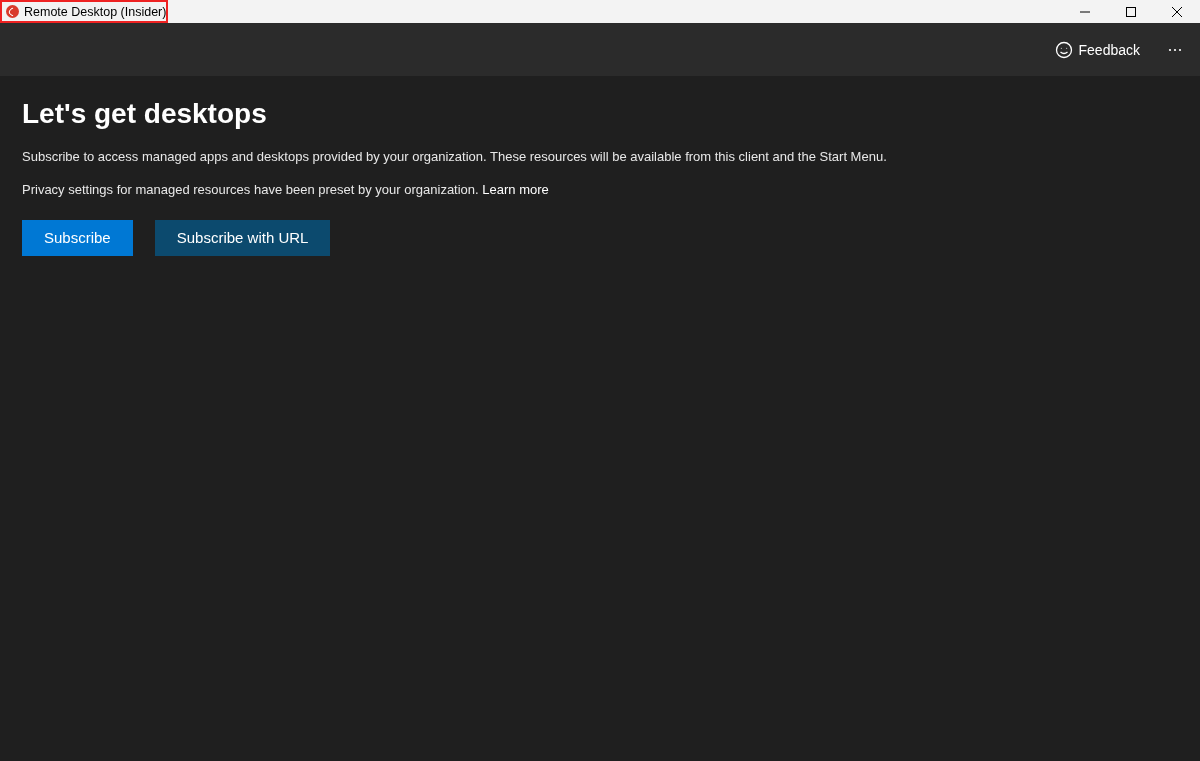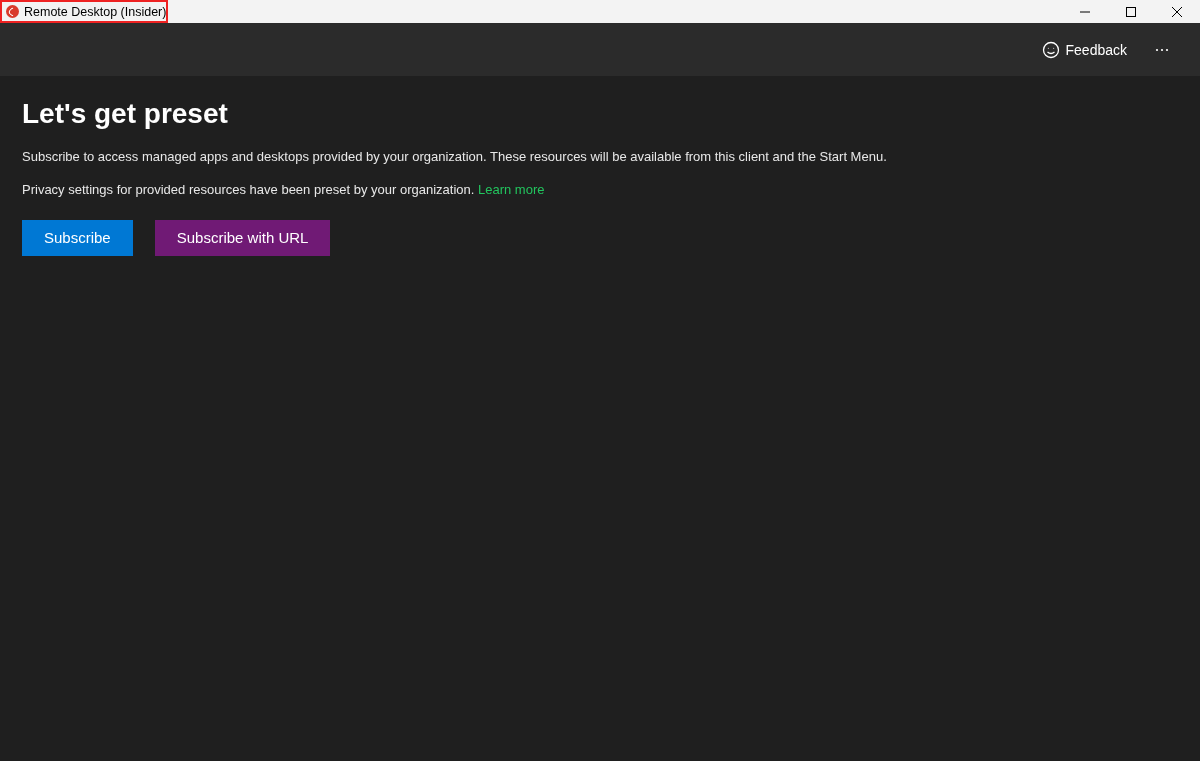--- a/index.html
+++ b/index.html
@@ -6,33 +6,33 @@
   html, body { margin:0; padding:0; width:1200px; height:761px; font-family:"Segoe UI", Arial, sans-serif; background:#1f1f1f; }
   
   .titlebar { height:23px; background:#f3f3f3; display:flex; justify-content:space-between; color:#000; font-size:12.5px; }
   .titlebar-left { display:flex; align-items:center; padding-left:4px; border:2px solid #e22; height:23px; }
   .titlebar-left .app-icon { width:13px; height:13px; border-radius:50%; background:#d93a2b; position:relative; margin-right:5px; display:inline-flex; align-items:center; justify-content:center; }
   .titlebar-left .app-icon::after { content:""; position:absolute; width:6px; height:6px; border:1.5px solid #fff; border-radius:50%; border-right-color:transparent; border-top-color:transparent; transform:rotate(45deg); }
   .win-controls { display:flex; height:100%; }
   .win-btn { width:46px; height:23px; display:flex; align-items:center; justify-content:center; }
   .win-btn svg { stroke:#000; stroke-width:1; fill:none; }
   
-  .cmdbar { height:53px; background:#2b2b2b; display:flex; align-items:center; justify-content:flex-end; color:#fff; padding-right:17px; }
+  .cmdbar { height:53px; background:#2b2b2b; display:flex; align-items:center; justify-content:flex-end; color:#fff; padding-right:4px; }
   .cmd-item { display:flex; align-items:center; gap:6px; padding:0 14px; height:100%; font-size:14px; cursor:pointer; }
   .cmd-item .icon { width:18px; height:18px; display:inline-flex; align-items:center; justify-content:center; }
   .cmd-item svg { stroke:#fff; stroke-width:1.3; fill:none; }
   
   .content { padding:22px 22px 0 22px; color:#fff; }
   h1 { margin:0 0 18px 0; font-size:28px; font-weight:600; letter-spacing:0; }
   p { margin:0 0 14px 0; font-size:13px; color:#e8e8e8; line-height:1.45; }
-  .link { color:#22c55e; text-decoration:none;margin-top:8px; }
+  .link { color:#ffffff; text-decoration:none;margin-top:8px; }
   .btn-row { display:flex; gap:22px; margin-top:20px; }
   .btn { height:36px; padding:0 22px; display:inline-flex; align-items:center; justify-content:center; font-size:15px; color:#fff; border:none; cursor:pointer; }
   .btn.primary { background:#0078d4; }
-  .btn.secondary { background:#701a75;text-align:center; }
+  .btn.secondary { background:#0c4a6e;text-align:center; }
 </style>
 </head>
 <body>
 
 <div class="titlebar">
   <div class="titlebar-left">
     <span class="app-icon"></span>
     <span>Remote Desktop (Insider)</span>
   </div>
   <div class="win-controls">
@@ -72,22 +72,22 @@
       <svg width="18" height="18" viewBox="0 0 18 18">
           <circle cx="4" cy="9" r="1.1" fill="#fff" stroke="none"></circle>
           <circle cx="9" cy="9" r="1.1" fill="#fff" stroke="none"></circle>
           <circle cx="14" cy="9" r="1.1" fill="#fff" stroke="none"></circle>
         </svg>
     </span>
   </div>
 </div>
 
 <div class="content">
-  <h1>Let's get preset</h1>
+  <h1>Let's get desktops</h1>
   <p>Subscribe to access managed apps and desktops provided by your organization. These resources will be available from this client and the Start Menu.</p>
   <p>
-    <span>Privacy settings for provided resources have been preset by your organization. </span><a href="#" class="link">Learn more</a>
+    <span>Privacy settings for managed resources have been preset by your organization. </span><a href="#" class="link">Learn more</a>
   </p>
   <div class="btn-row">
     <button class="btn primary">Subscribe</button>
     <button class="btn secondary">Subscribe with URL</button>
   </div>
 </div>
 
 </body></html>

